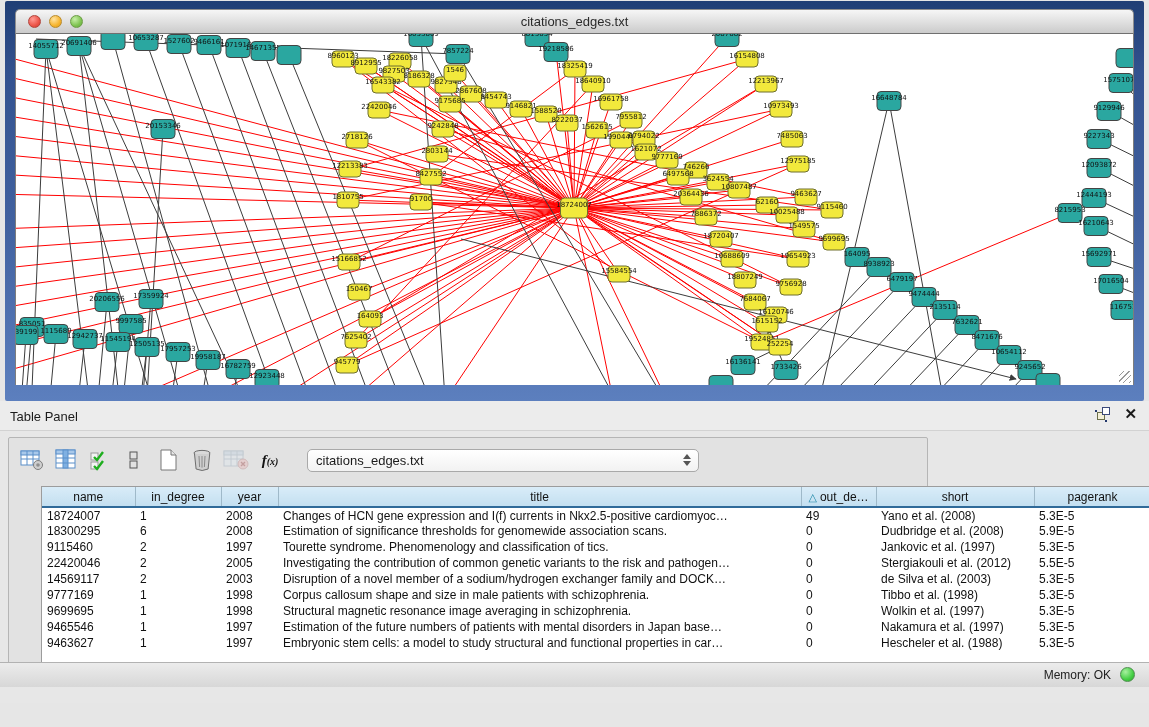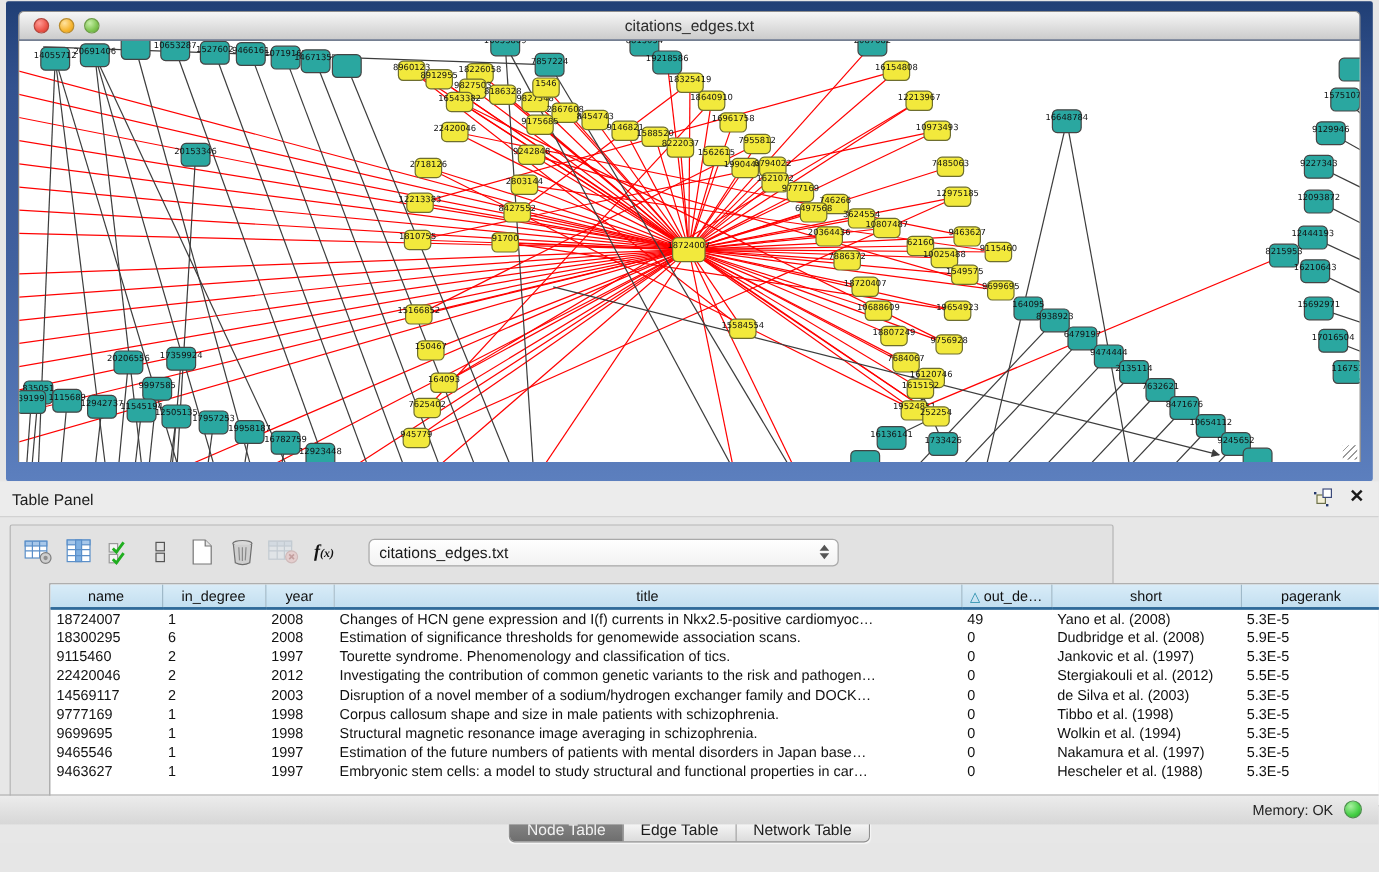--- a/index.html
+++ b/index.html
@@ -873,21 +873,21 @@
               <td>2</td>
               <td>1997</td>
               <td>Tourette syndrome. Phenomenology and classification of tics.</td>
               <td>0</td>
               <td>Jankovic et al. (1997)</td>
               <td>5.3E-5</td>
             </tr>
             <tr>
               <td>22420046</td>
               <td>2</td>
-              <td>2012</td>
+              <td>2005</td>
               <td>Investigating the contribution of common genetic variants to the risk and pathogen…</td>
               <td>0</td>
               <td>Stergiakouli et al. (2012)</td>
               <td>5.5E-5</td>
             </tr>
             <tr>
               <td>14569117</td>
               <td>2</td>
               <td>2003</td>
               <td>Disruption of a novel member of a sodium/hydrogen exchanger family and DOCK…</td>
@@ -903,21 +903,21 @@
               <td>0</td>
               <td>Tibbo et al. (1998)</td>
               <td>5.3E-5</td>
             </tr>
             <tr>
               <td>9699695</td>
               <td>1</td>
               <td>1998</td>
               <td>Structural magnetic resonance image averaging in schizophrenia.</td>
               <td>0</td>
-              <td>Wolkin et al. (1994)</td>
+              <td>Wolkin et al. (1997)</td>
               <td>5.3E-5</td>
             </tr>
             <tr>
               <td>9465546</td>
               <td>1</td>
               <td>1997</td>
               <td>Estimation of the future numbers of patients with mental disorders in Japan base…</td>
               <td>0</td>
               <td>Nakamura et al. (1997)</td>
               <td>5.3E-5</td>
@@ -932,25 +932,18 @@
               <td>5.3E-5</td>
             </tr>
           </tbody>
         </table>
       <div class="vscroll">
         <div class="vthumb"></div>
       </div>
     </div>
   </div>
 
-  <div class="tabs">
-    <div class="seg" id="segtabs">
-        <div class="tab active">Node Table</div>
-        <div class="tab">Edge Table</div>
-        <div class="tab">Network Table</div>
-      </div>
-  </div>
 </div>
 
 <div class="statusbar">
   <span class="mem">Memory: OK</span>
   <span class="memdot"></span>
 </div>
 
 </body></html>

